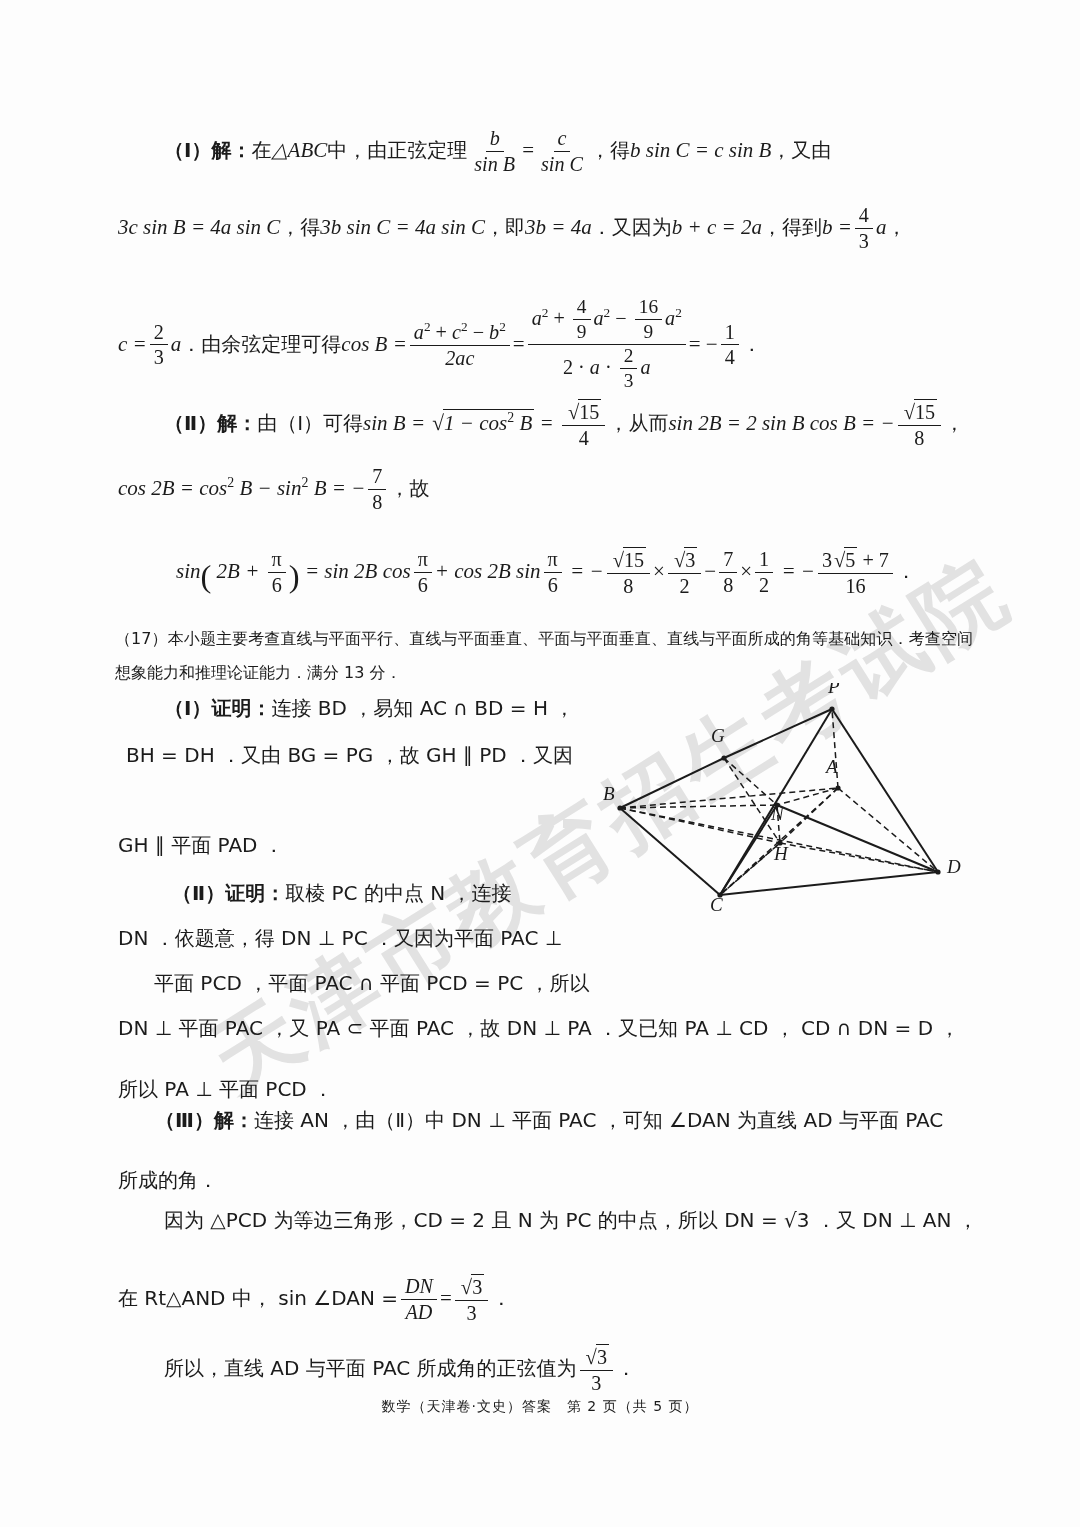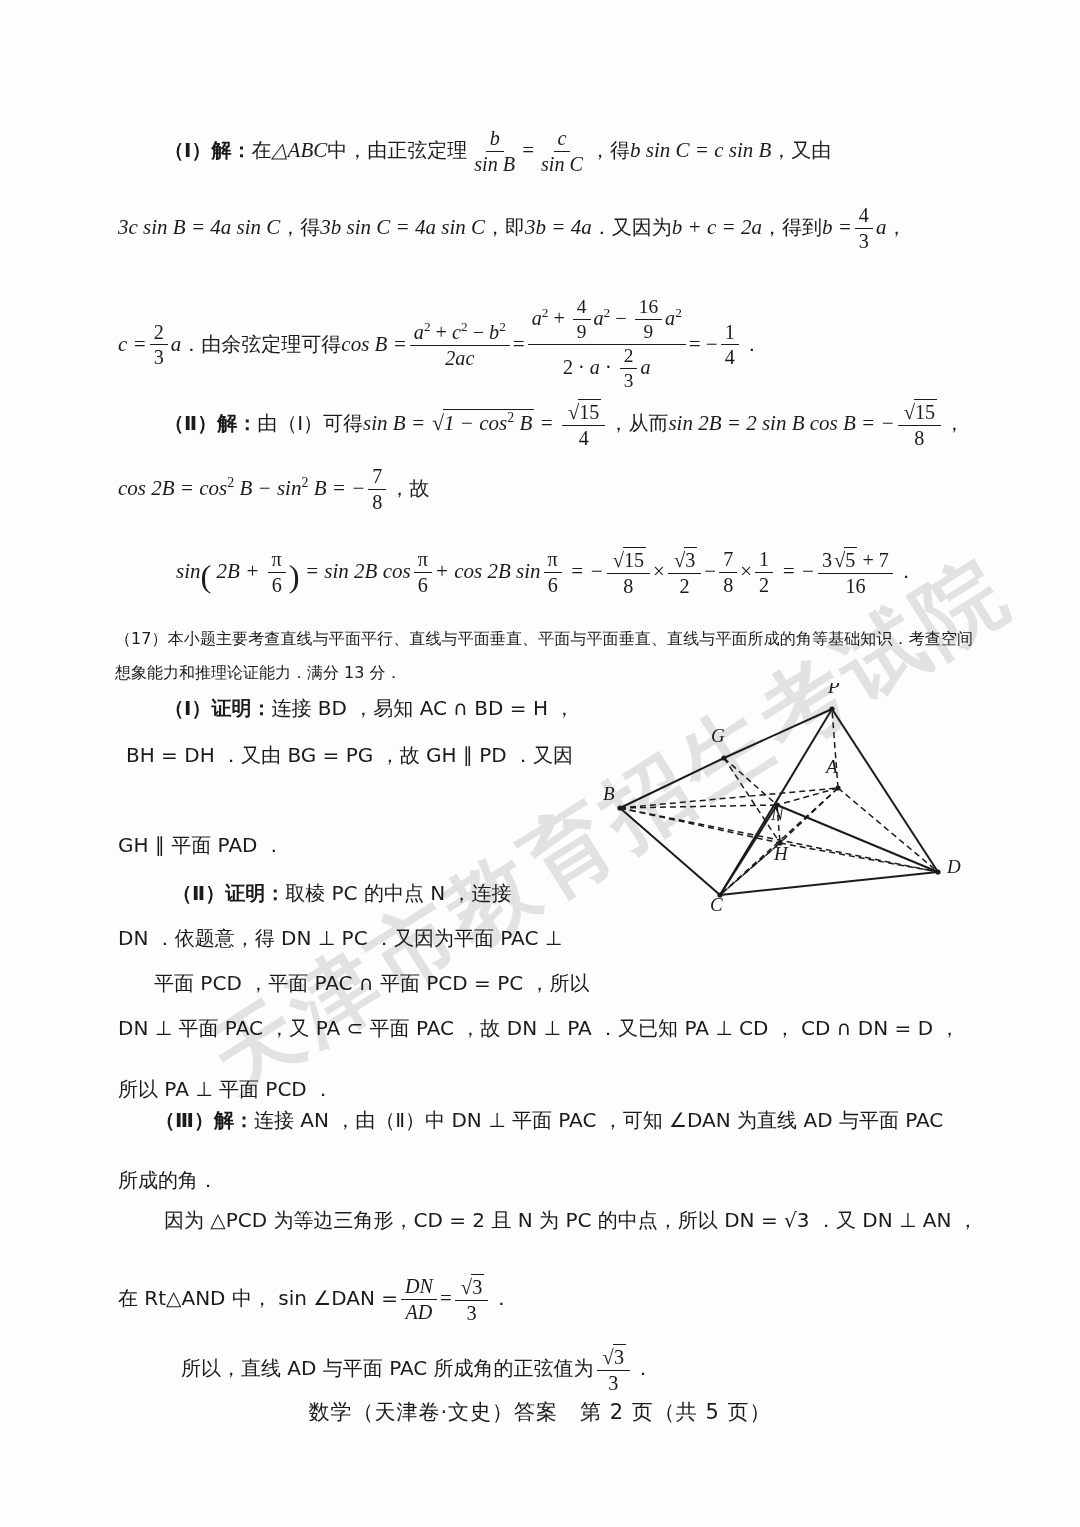--- a/index.html
+++ b/index.html
@@ -102,21 +102,21 @@
     height: 245px;
   }
   .figure svg { display: block; }
   .footer {
     position: absolute;
     left: 0;
     right: 0;
     top: 1398px;
     text-align: center;
     font-family: "DejaVu Sans", "Liberation Sans", sans-serif;
-    font-size: 21px;
+    font-size: 14px;
     color: #1b1b1b;
     letter-spacing: 1px;
   }
 </style>
 </head>
 <body>
 
 <div class="page">
 
   <div class="watermark">
@@ -238,21 +238,21 @@
   <div class="ln" style="left:118px; top:1275px;">
     <span class="cn">在 Rt△AND 中， sin ∠DAN =</span><span class="frac">
         <span class="num it">DN</span>
         <span class="den it">AD</span>
       </span><span>=</span><span class="frac">
         <span class="num"><span class="rad"><span class="sign">√</span><span class="body">3</span></span></span>
         <span class="den">3</span>
       </span><span class="cn">．</span>
   </div>
 
-  <div class="ln" style="left:181px; top:1345px;">
+  <div class="ln" style="left:164px; top:1345px;">
     <span class="cn">所以，直线 AD 与平面 PAC 所成角的正弦值为</span><span class="frac">
         <span class="num"><span class="rad"><span class="sign">√</span><span class="body">3</span></span></span>
         <span class="den">3</span>
       </span><span class="cn">．</span>
   </div>
 
   <div class="figure">
     <svg id="fig-svg" width="400" height="245" viewBox="0 0 400 245">
       <g id="fig-dashed" stroke="#1b1b1b" stroke-width="1.5" fill="none" stroke-dasharray="6,4">
           <line x1="139" y1="75" x2="195" y2="160"></line>

